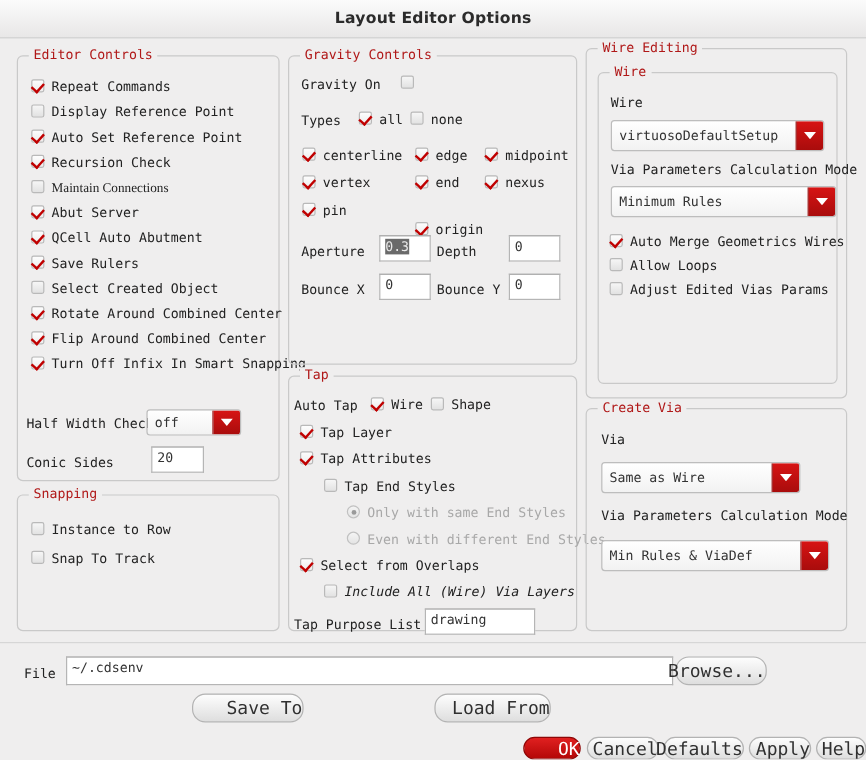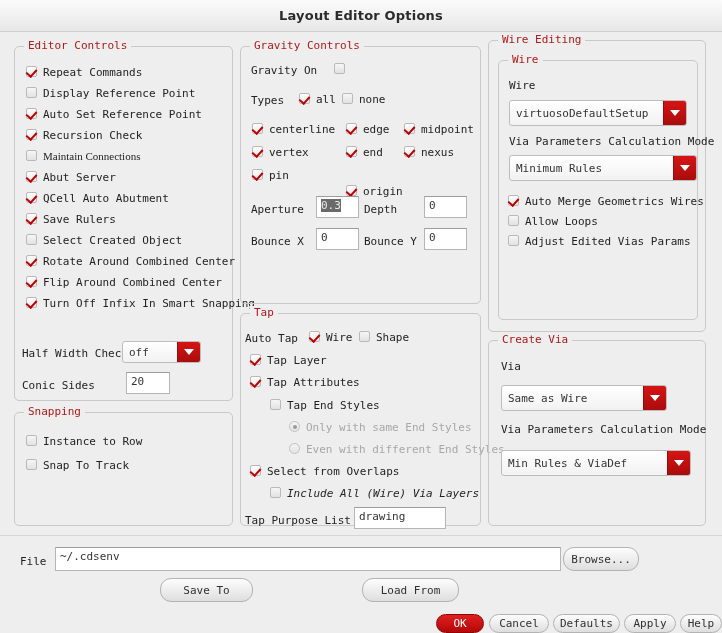--- a/index.html
+++ b/index.html
@@ -106,22 +106,22 @@
     border-left:5px solid transparent;border-right:5px solid transparent;
     border-top:6px solid #ffffff;
   }
 
   
   .btn{
     position:absolute;box-sizing:border-box;
     background:linear-gradient(#fdfdfd,#dedede);
     border:1px solid #b3b3b3;
     border-radius:11px;
-    display:flex;align-items:center;justify-content:center;
-    font-size:11px;color:#303030;
+    display:flex;align-items:center;justify-content:flex-end;
+    font-size:15px;color:#303030;
     font-family:"DejaVu Sans Mono","Liberation Mono",monospace;
   }
   .btn.primary{
     background:linear-gradient(#e02020,#b40707);
     border-color:#8e0606;color:#ffffff;
   }
 
   .lab{position:absolute;white-space:nowrap;line-height:12px;color:#222;}
 
   .bottombar{

